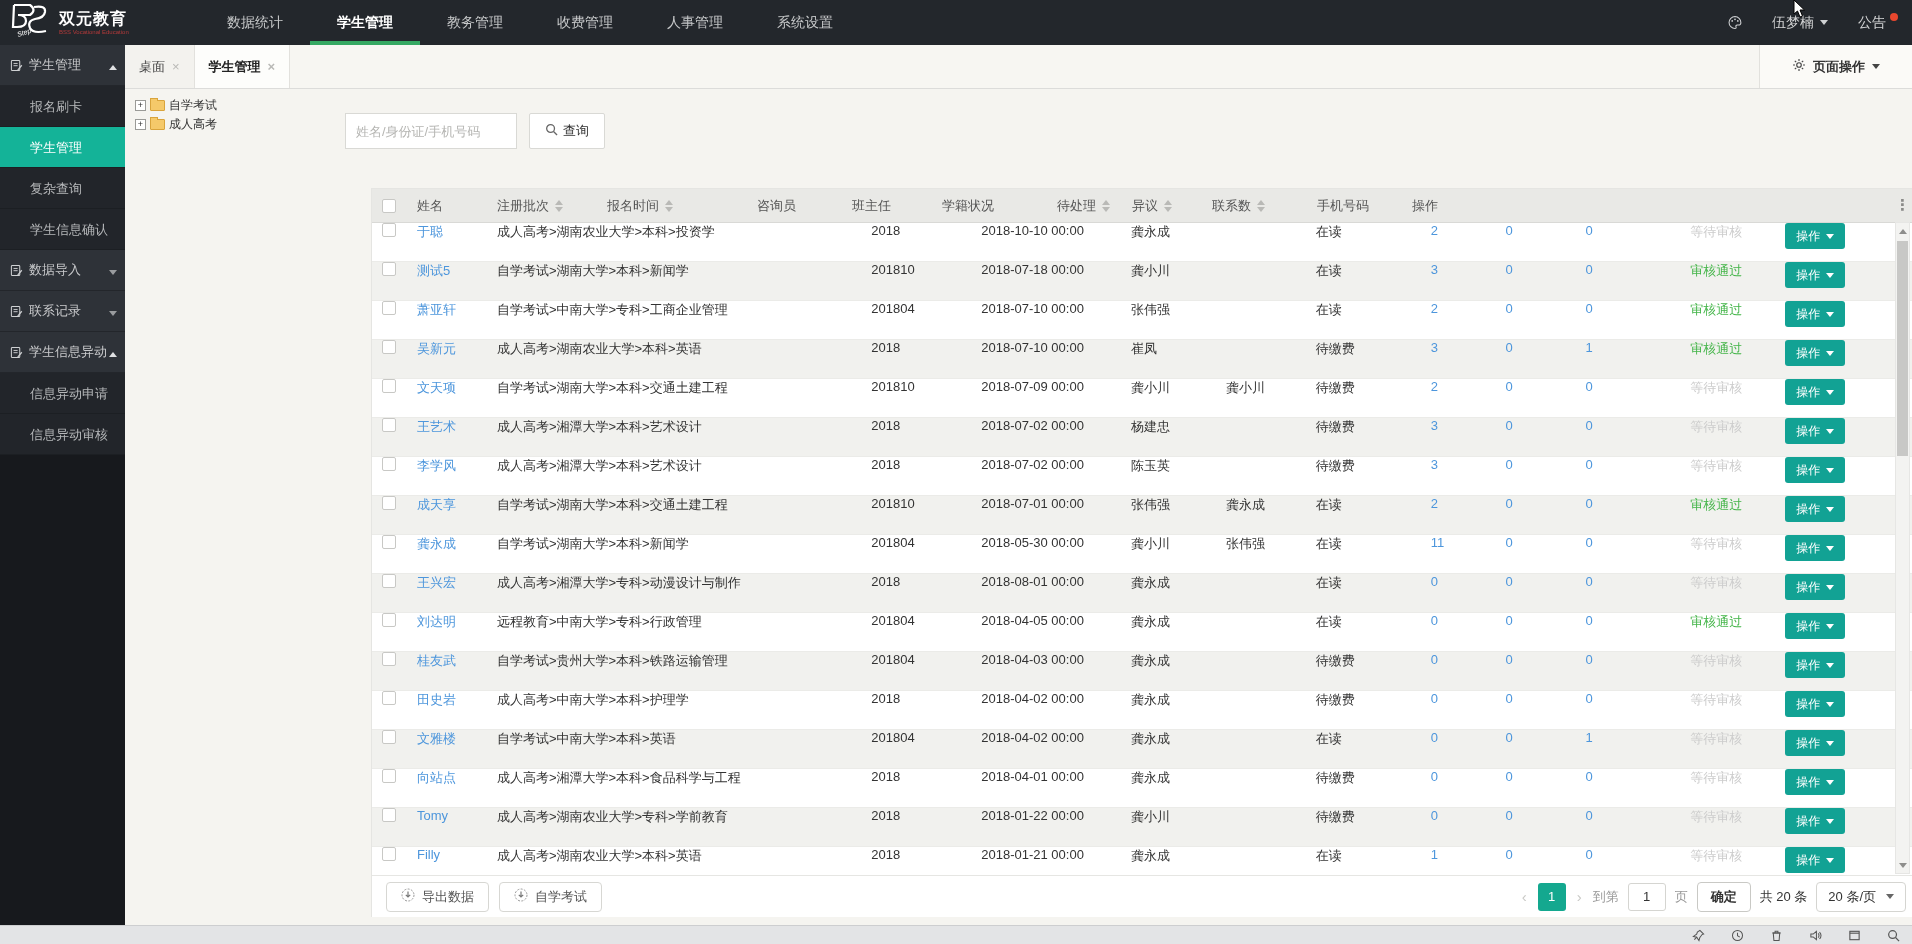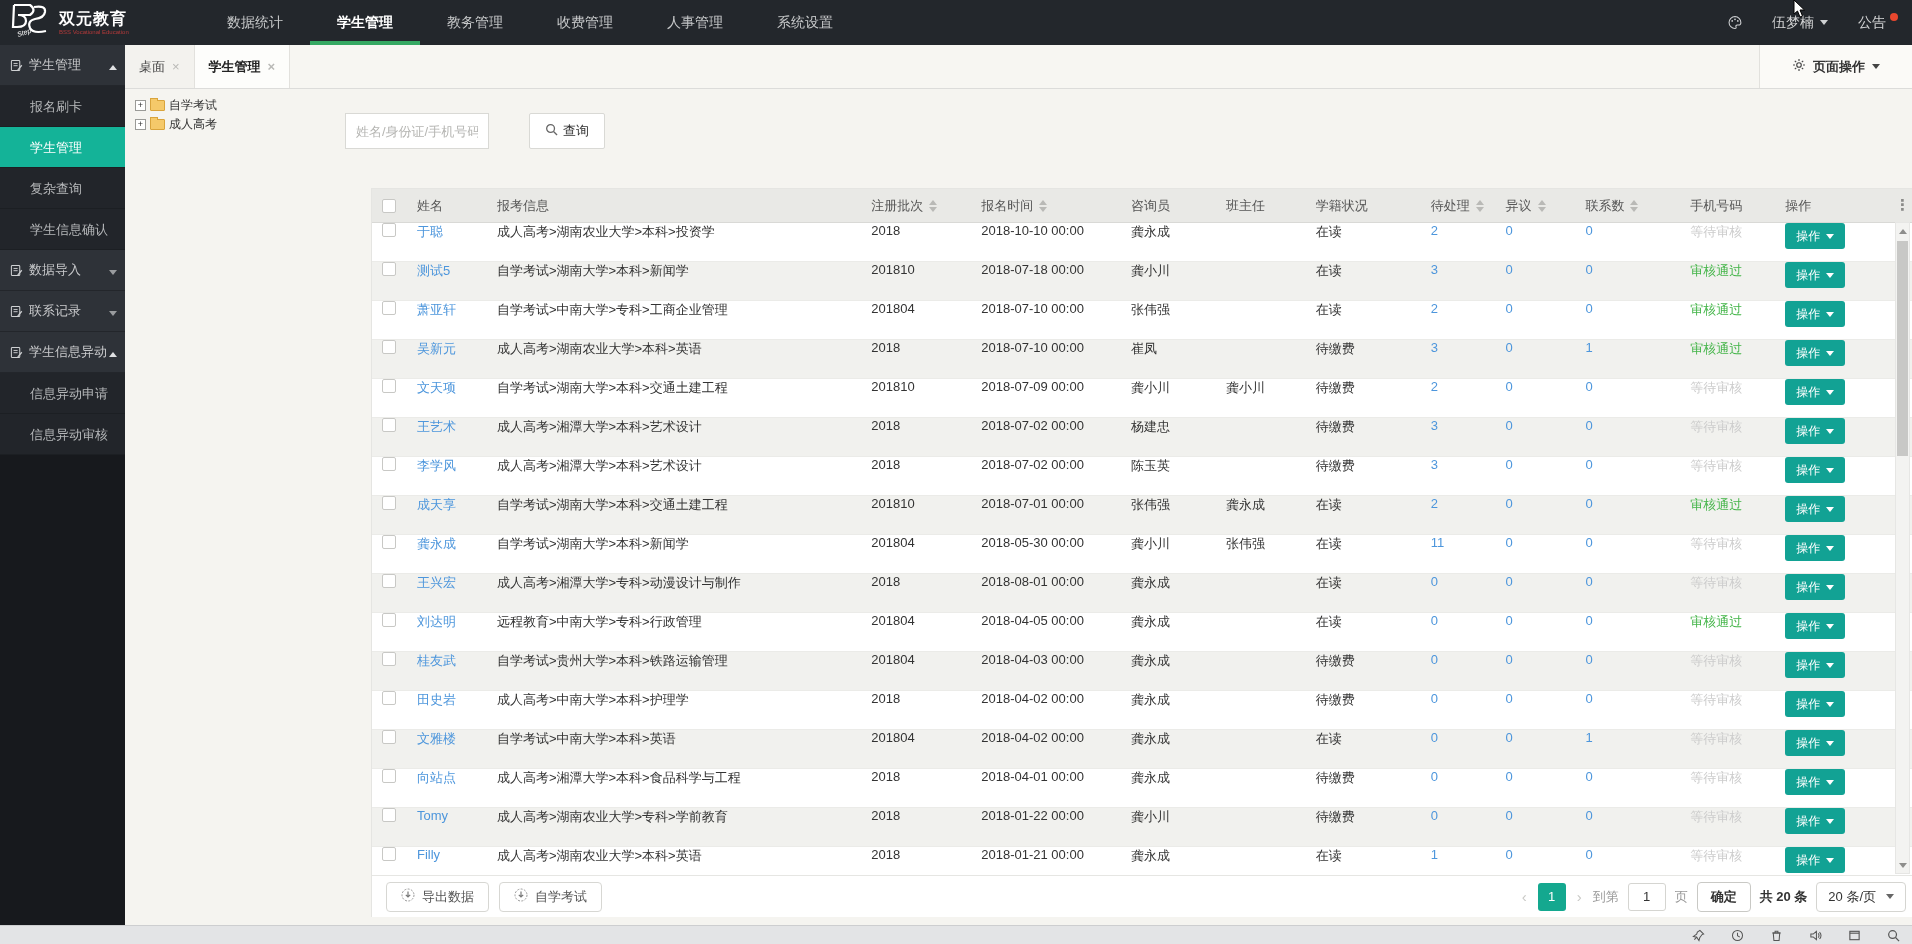--- a/index.html
+++ b/index.html
@@ -42,21 +42,21 @@
 
   
   .workarea { position:absolute; left:125px; top:89px; right:0; bottom:19px; background:#f5f4f0; overflow:hidden; }
 
   .tree { position:absolute; left:10px; top:7px; font-size:12px; color:#333; }
   .tree-row { display:flex; align-items:center; gap:4px; height:19px; cursor:pointer; }
   .expander { width:11px; height:11px; border:1px solid #9a9a97; background:#fff; font-size:9px; line-height:9px; text-align:center; color:#333; flex:0 0 auto; }
   .folder { width:15px; height:11px; background:#f5c96a; border:1px solid #d9a43c; border-radius:1px; position:relative; flex:0 0 auto; }
   .folder::before { content:""; position:absolute; left:-1px; top:-3px; width:6px; height:2px; background:#f5c96a; border:1px solid #d9a43c; border-bottom:none; }
 
-  .search-input { position:absolute; left:220px; top:24px; width:144px; height:36px; border:1px solid #d9d9d5; background:#fff; padding:0 10px; font-size:13px; color:#333; font-family:inherit; }
+  .search-input { position:absolute; left:220px; top:24px; width:172px; height:36px; border:1px solid #d9d9d5; background:#fff; padding:0 10px; font-size:13px; color:#333; font-family:inherit; }
   .search-input::placeholder { color:#b5b5b2; }
   .search-btn { position:absolute; left:404px; top:24px; width:76px; height:36px; background:#fff; border:1px solid #d9d9d5; font-size:13px; color:#333; display:flex; align-items:center; justify-content:center; gap:5px; cursor:pointer; border-radius:2px; }
 
   
   .table-card { position:absolute; left:215px; top:99px; width:1550px; height:729px; background:#fff; border:1px solid #e5e5e2;margin-left:31px; }
   .thead { display:flex; height:34px; background:#e9e9e6; border-bottom:1px solid #d9d9d6; align-items:center; font-size:13px; color:#555; position:relative; }
   .th { padding-left:10px; display:flex; align-items:center; gap:6px; height:100%; overflow:hidden; white-space:nowrap; }
   .more-dots { position:absolute; right:10px; top:7px; color:#8a8a88; font-size:15px; font-weight:bold; cursor:pointer; }
   .sort { display:inline-flex; flex-direction:column; gap:2px; cursor:pointer; }
   .sort .u { width:0; height:0; border-left:4px solid transparent; border-right:4px solid transparent; border-bottom:5px solid #b9b9b6; }
@@ -241,23 +241,20 @@
     <span>查询</span>
   </button>
 
   <div class="table-card">
     <div class="thead" id="thead">
         <div class="th" style="width: 35px;">
           <span class="cb"></span>
         </div>
         <div class="th" style="width: 80px;">
           <span>姓名</span>
-        </div>
-        <div class="th" style="width: 375px;">
-          <span>报考信息</span>
         </div>
         <div class="th" style="width: 110px;">
           <span>注册批次</span>
           <span class="sort">
             <i class="u"></i>
             <i class="d"></i>
           </span>
         </div>
         <div class="th" style="width: 150px;">
           <span>报名时间</span>
@@ -633,21 +630,21 @@
       </button>
 
       <div class="pager">
         <span class="chev">‹</span>
         <span class="page-cur">1</span>
         <span class="chev">›</span>
         <span style="color:#999;">到第</span>
         <input class="goto-input" value="1" style="">
         <span style="color:#999;">页</span>
         <button class="confirm-btn">确定</button>
-        <span style="color:#333;font-weight:bold;">共 20 条</span>
+        <span style="color:#333;">共 20 条</span>
         <span class="size-select">
           <span>20 条/页</span>
           <i class="sel-caret"></i>
         </span>
       </div>
     </div>
   </div>
 
   <div class="vscroll">
     <div class="vs-btn">

